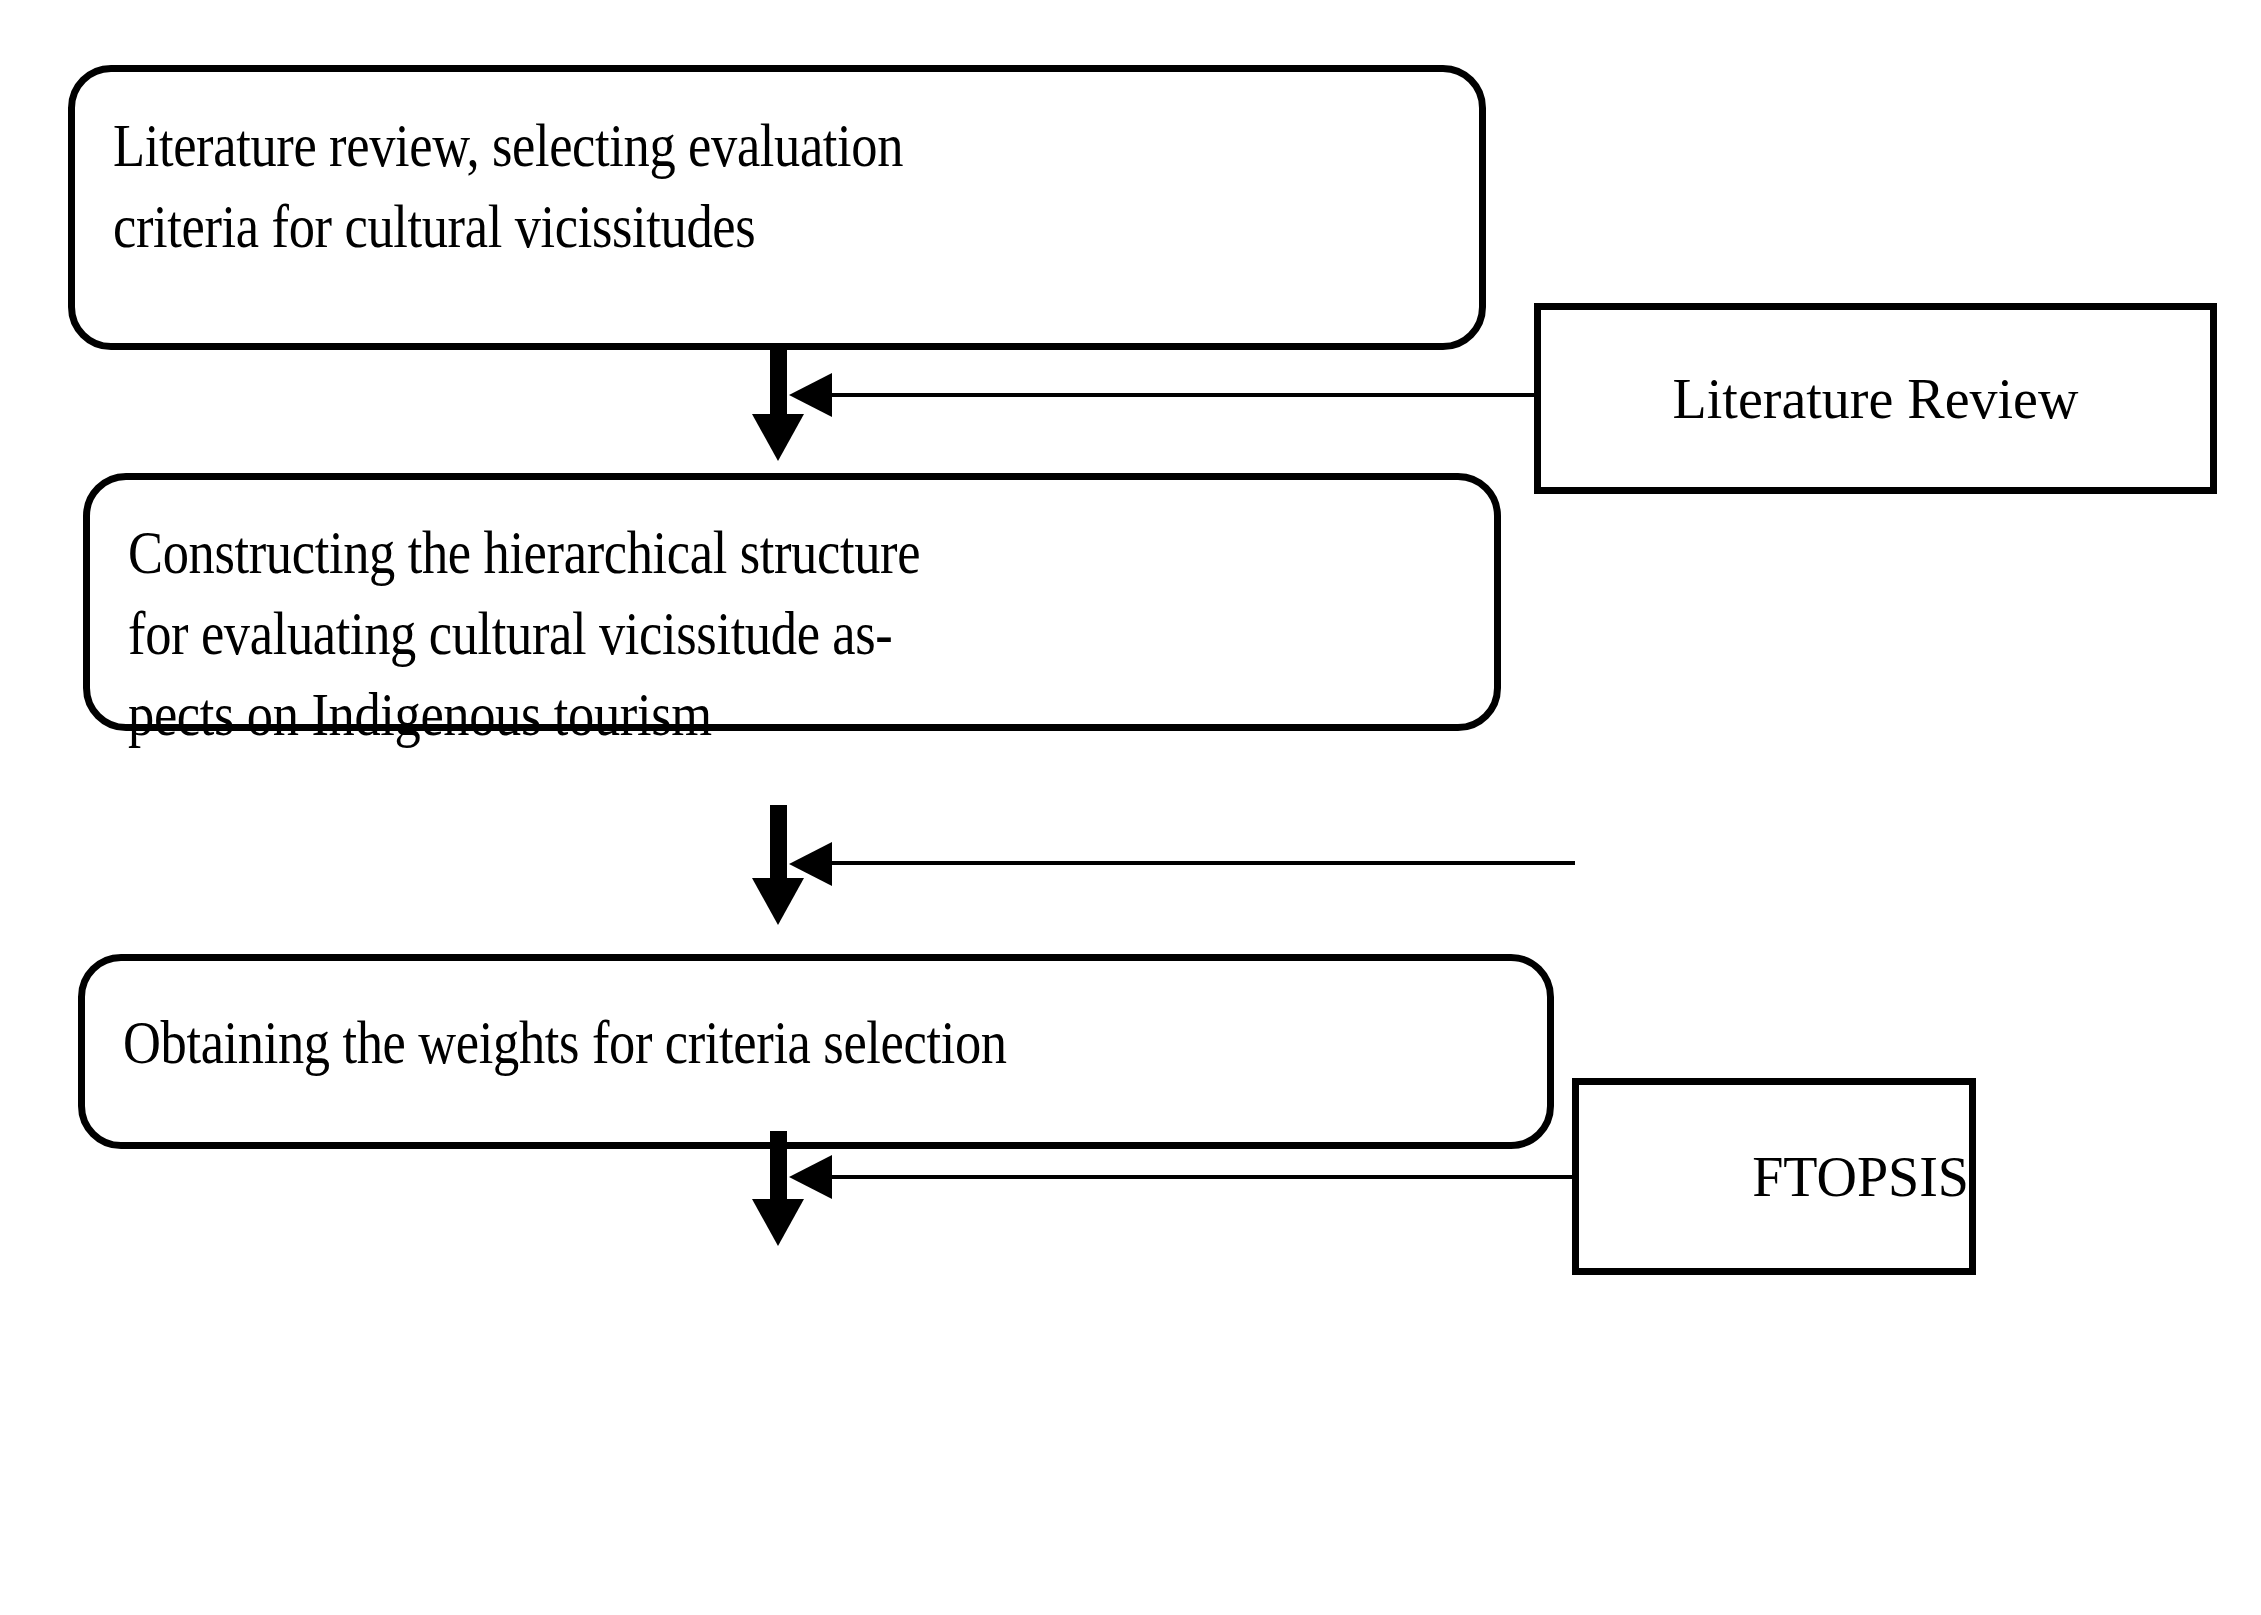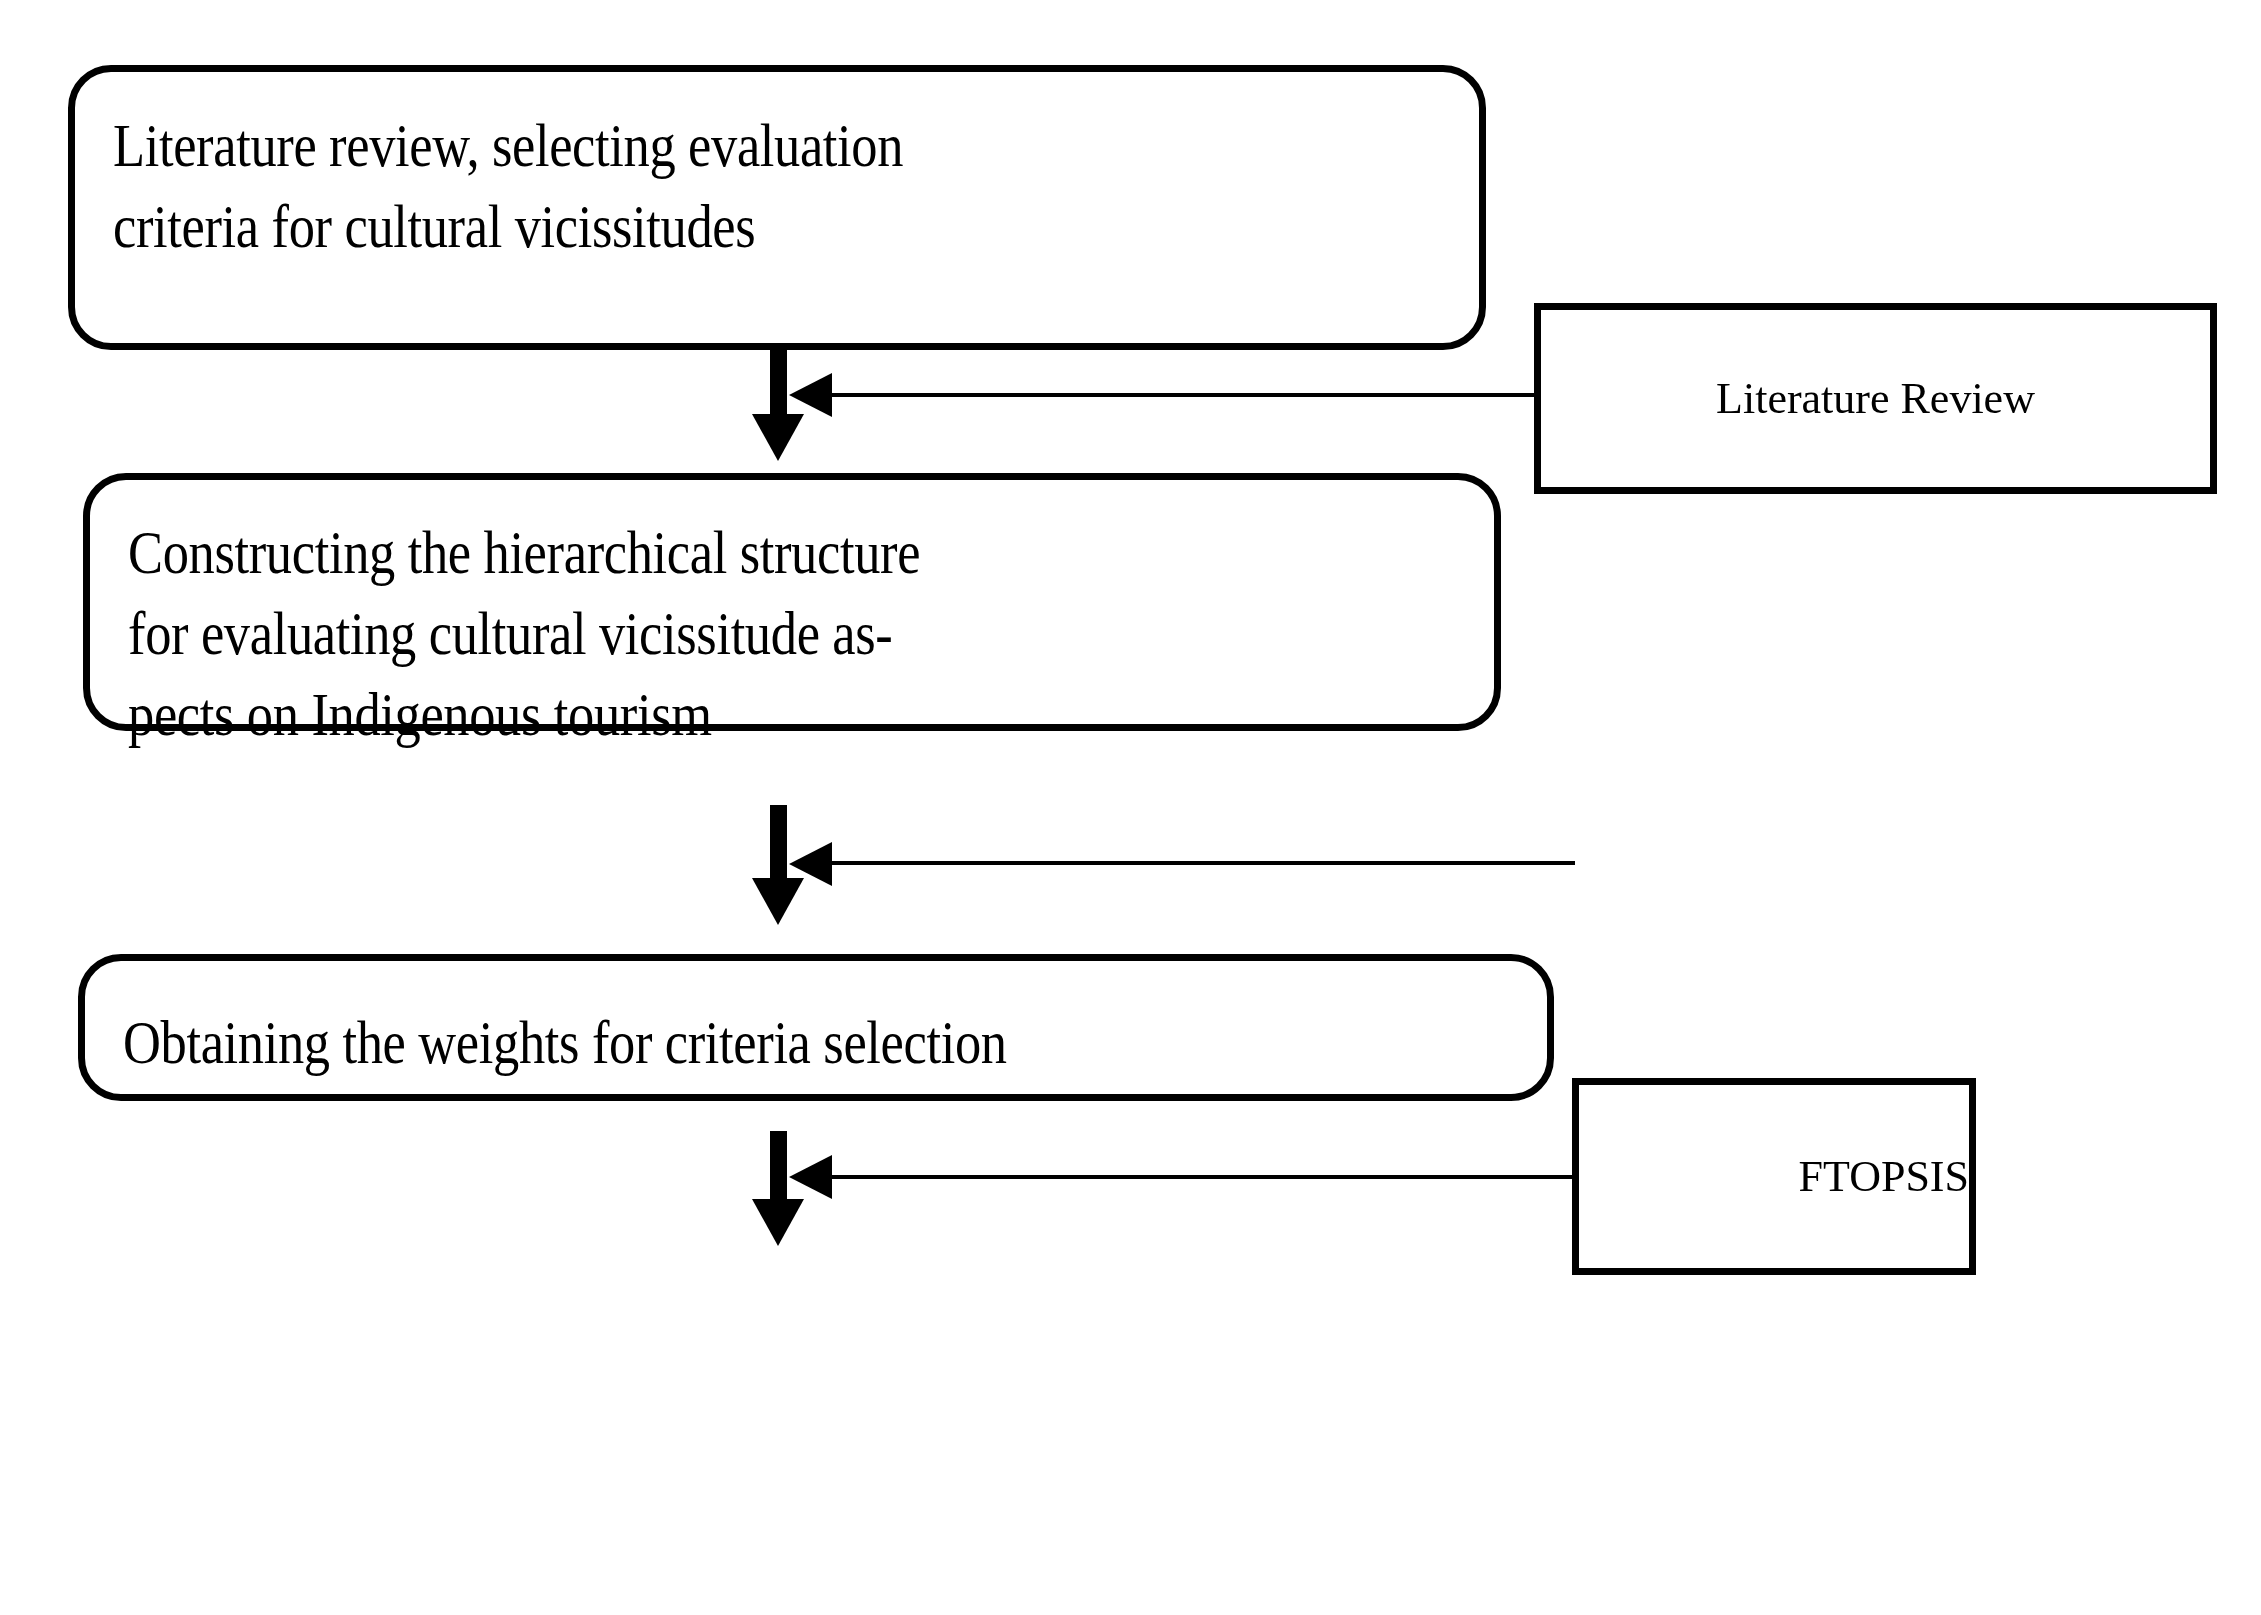--- a/index.html
+++ b/index.html
@@ -44,21 +44,21 @@
     box-sizing: border-box;
     background: #ffffff;
     border: 7.5px solid #000000;
     border-radius: 0;
     display: flex;
     align-items: center;
     justify-content: center;
   }
   .meth-text {
     color: #000000;
-    font-size: 44px;
+    font-size: 56px;
     line-height: 1;
     letter-spacing: 0px;
     white-space: nowrap;
   }
 
   
   .v-stem {
     position: absolute;
     background: #000000;
   }
@@ -110,21 +110,21 @@
 pects on Indigenous tourism</div>
   </div>
 
   <div class="v-stem" style="left:770px; top:805px; width:16.6px; height:93px;"></div>
   <div class="v-head" style="left:752px; top:878px;"></div>
 
   <div class="h-line" style="left:828px; top:861px; width:747px;"></div>
   <div class="h-head" style="left:789px; top:842px;"></div>
 
 
-  <div class="proc-box" style="left:78px; top:954px; width:1476px; height:147px;">
+  <div class="proc-box" style="left:78px; top:954px; width:1476px; height:195px;">
     <div class="proc-text" style="top:41px;">Obtaining the weights for criteria selection</div>
   </div>
 
   <div class="v-stem" style="left:770px; top:1131px; width:16.6px; height:86px;"></div>
   <div class="v-head" style="left:752px; top:1199px;"></div>
 
   <div class="h-line" style="left:828px; top:1175px; width:747px;"></div>
   <div class="h-head" style="left:789px; top:1155px;"></div>
 
   <div class="meth-box" style="left:1572px; top:1078px; width:404px; height:197px;justify-content:flex-end;">

